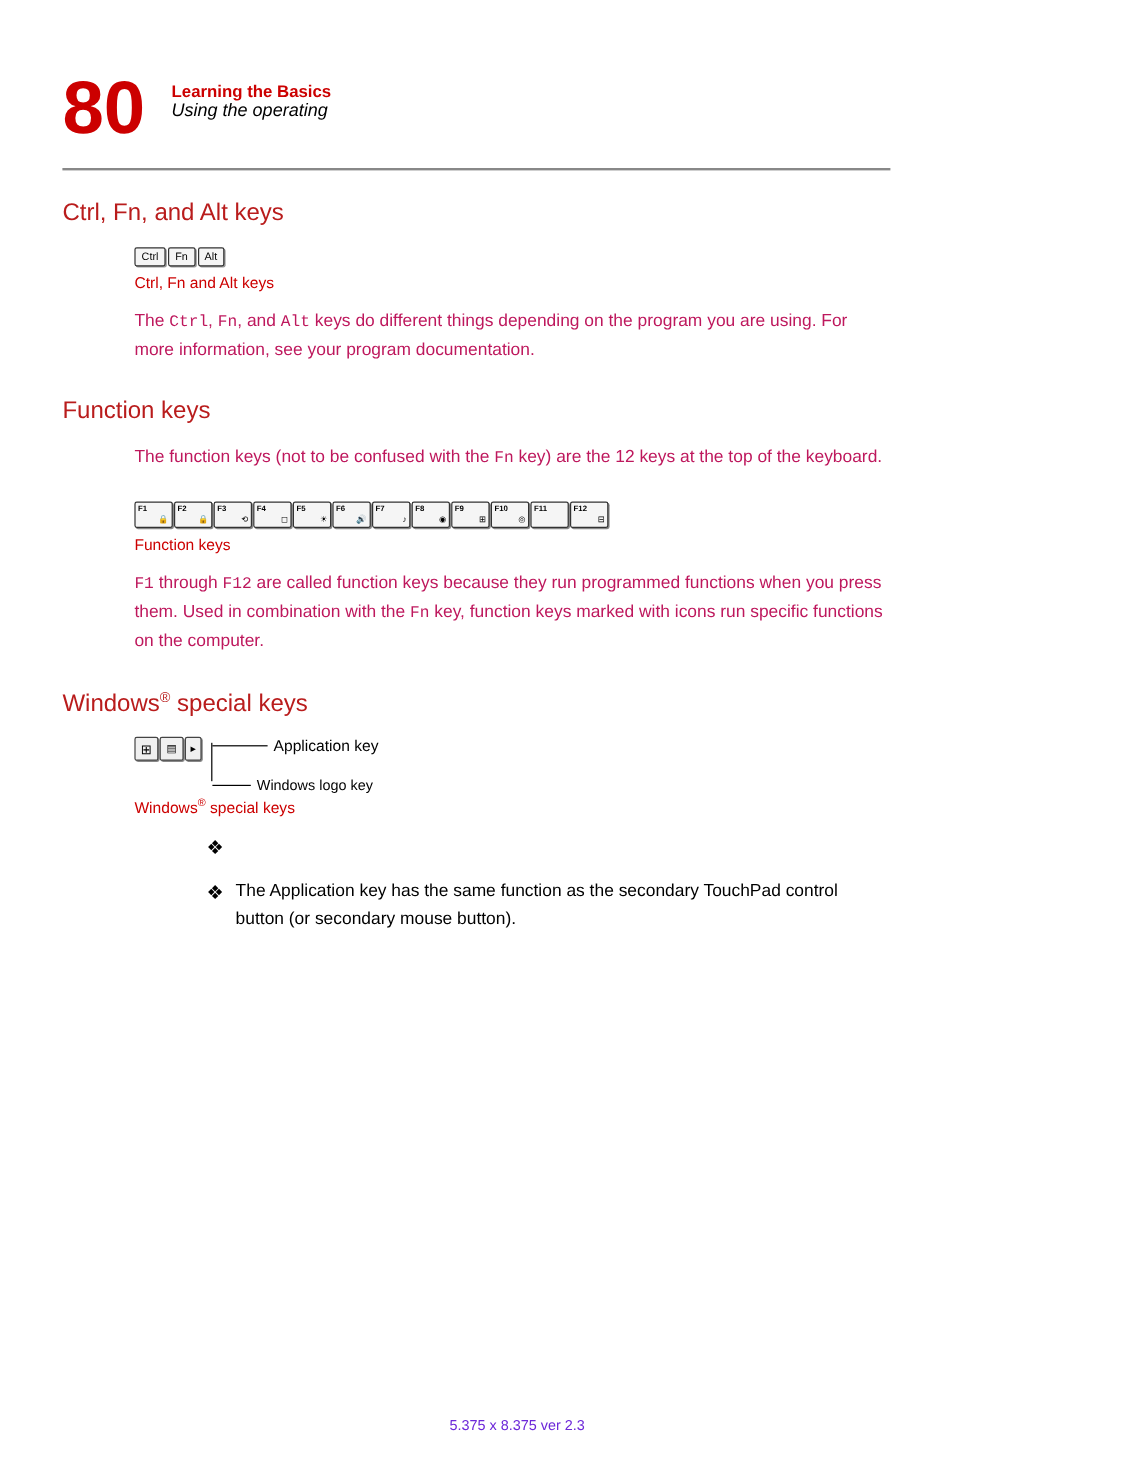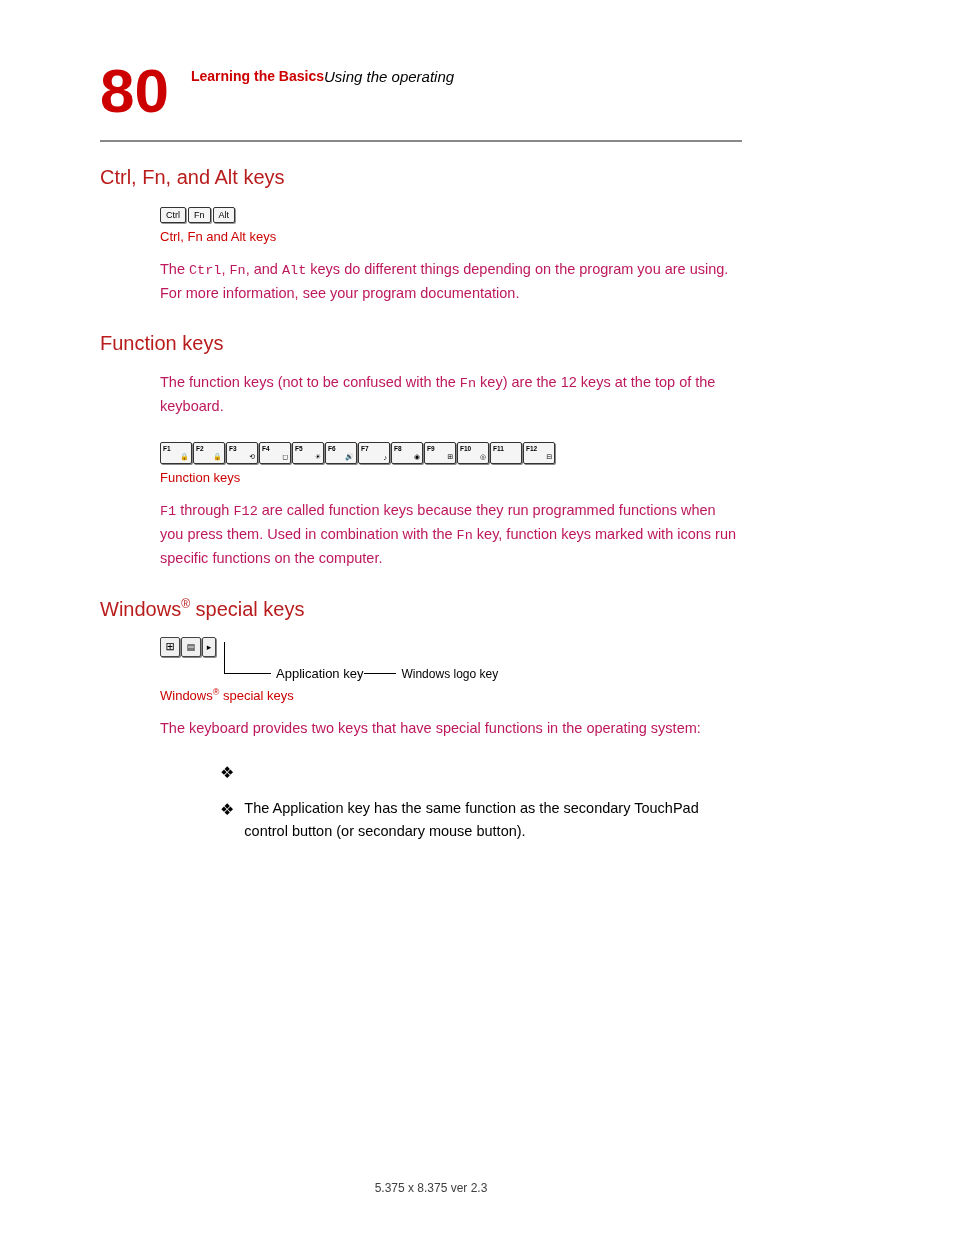--- a/index.html
+++ b/index.html
@@ -13,21 +13,21 @@
       font-family: 'Times New Roman', Times, serif;
       font-size: 15px;
       color: #000000;
       width: 954px;
       min-height: 1235px;
     }
 
     .page {
       width: 862px;
       min-height: 1235px;
-      padding: 60px 120px 60px 100px;
+      padding: 60px 120px 60px 52px;
       position: relative;
     }
 
     
     .page-header {
       display: flex;
       align-items: flex-start;
       margin-bottom: 18px;
     }
 
@@ -35,20 +35,21 @@
       font-size: 62px;
       font-weight: bold;
       color: #cc0000;
       line-height: 1;
       margin-right: 22px;
       font-family: Arial, sans-serif;
     }
 
     .page-header-text {
       display: flex;
+      flex-direction: column;
       justify-content: center;
       padding-top: 8px;
     }
 
     .chapter-title {
       font-size: 14px;
       font-weight: bold;
       color: #cc0000;
       font-family: Arial, sans-serif;
     }
@@ -216,21 +217,21 @@
 
     
     .page-footer {
       position: absolute;
       bottom: 40px;
       left: 0;
       right: 0;
       text-align: center;
       font-size: 12px;
       font-family: Arial, sans-serif;
-      color: #404040;
+      color: #6d28d9;
     }
 
     .windows-diagram-wrap {
       display: flex;
       align-items: flex-start;
       margin-bottom: 6px;
     }
 
     .win-icon-stack {
       display: flex;
@@ -351,41 +352,40 @@
         <div class="win-icon-stack">
           <div class="win-key-box">
             <span style="font-size:11px;">⊞</span>
           </div>
           <div class="win-key-box">
             <span style="font-size:9px;">▤</span>
           </div>
           <div style="width:14px;height:20px;border:1px solid #444;background:#f0f0f0;box-shadow:1px 1px 0 #888;display:flex;align-items:center;justify-content:center;font-size:9px;border-radius:2px;">▸</div>
         </div>
 
-        <div style="position:relative;margin-left:8px;display:flex;flex-direction:row;justify-content:space-between;height:44px;align-items:flex-end;">
+        <div style="position:relative;margin-left:8px;display:flex;flex-direction:column;justify-content:space-between;height:44px;">
 
           <div style="position:absolute;left:0;top:5px;width:1px;height:32px;background:#000;"></div>
 
           <div style="display:flex;align-items:center;margin-left:1px;">
             <div style="width:46px;height:1px;background:#000;"></div>
             <span style="margin-left:5px;font-size:13px;font-family:Arial,sans-serif;">Application key</span>
           </div>
 
           <div style="display:flex;align-items:center;margin-left:1px;margin-top:18px;">
             <div style="width:32px;height:1px;background:#000;"></div>
             <span style="margin-left:5px;font-size:12px;font-family:Arial,sans-serif;">Windows logo key</span>
           </div>
         </div>
       </div>
 
       <div class="caption-italic">
         Windows<sup>®</sup> special keys
       </div>
 
-      <div class="body-para">The keyboard provides two keys that have special functions in the operating system:</div>
 
       <ul class="bullet-list">
         <li>
           <span class="bullet-diamond">❖</span>
         </li>
         <li>
           <span class="bullet-diamond">❖</span>
           <span>The Application key has the same function as the secondary TouchPad control button (or secondary mouse button).</span>
         </li>
       </ul>

